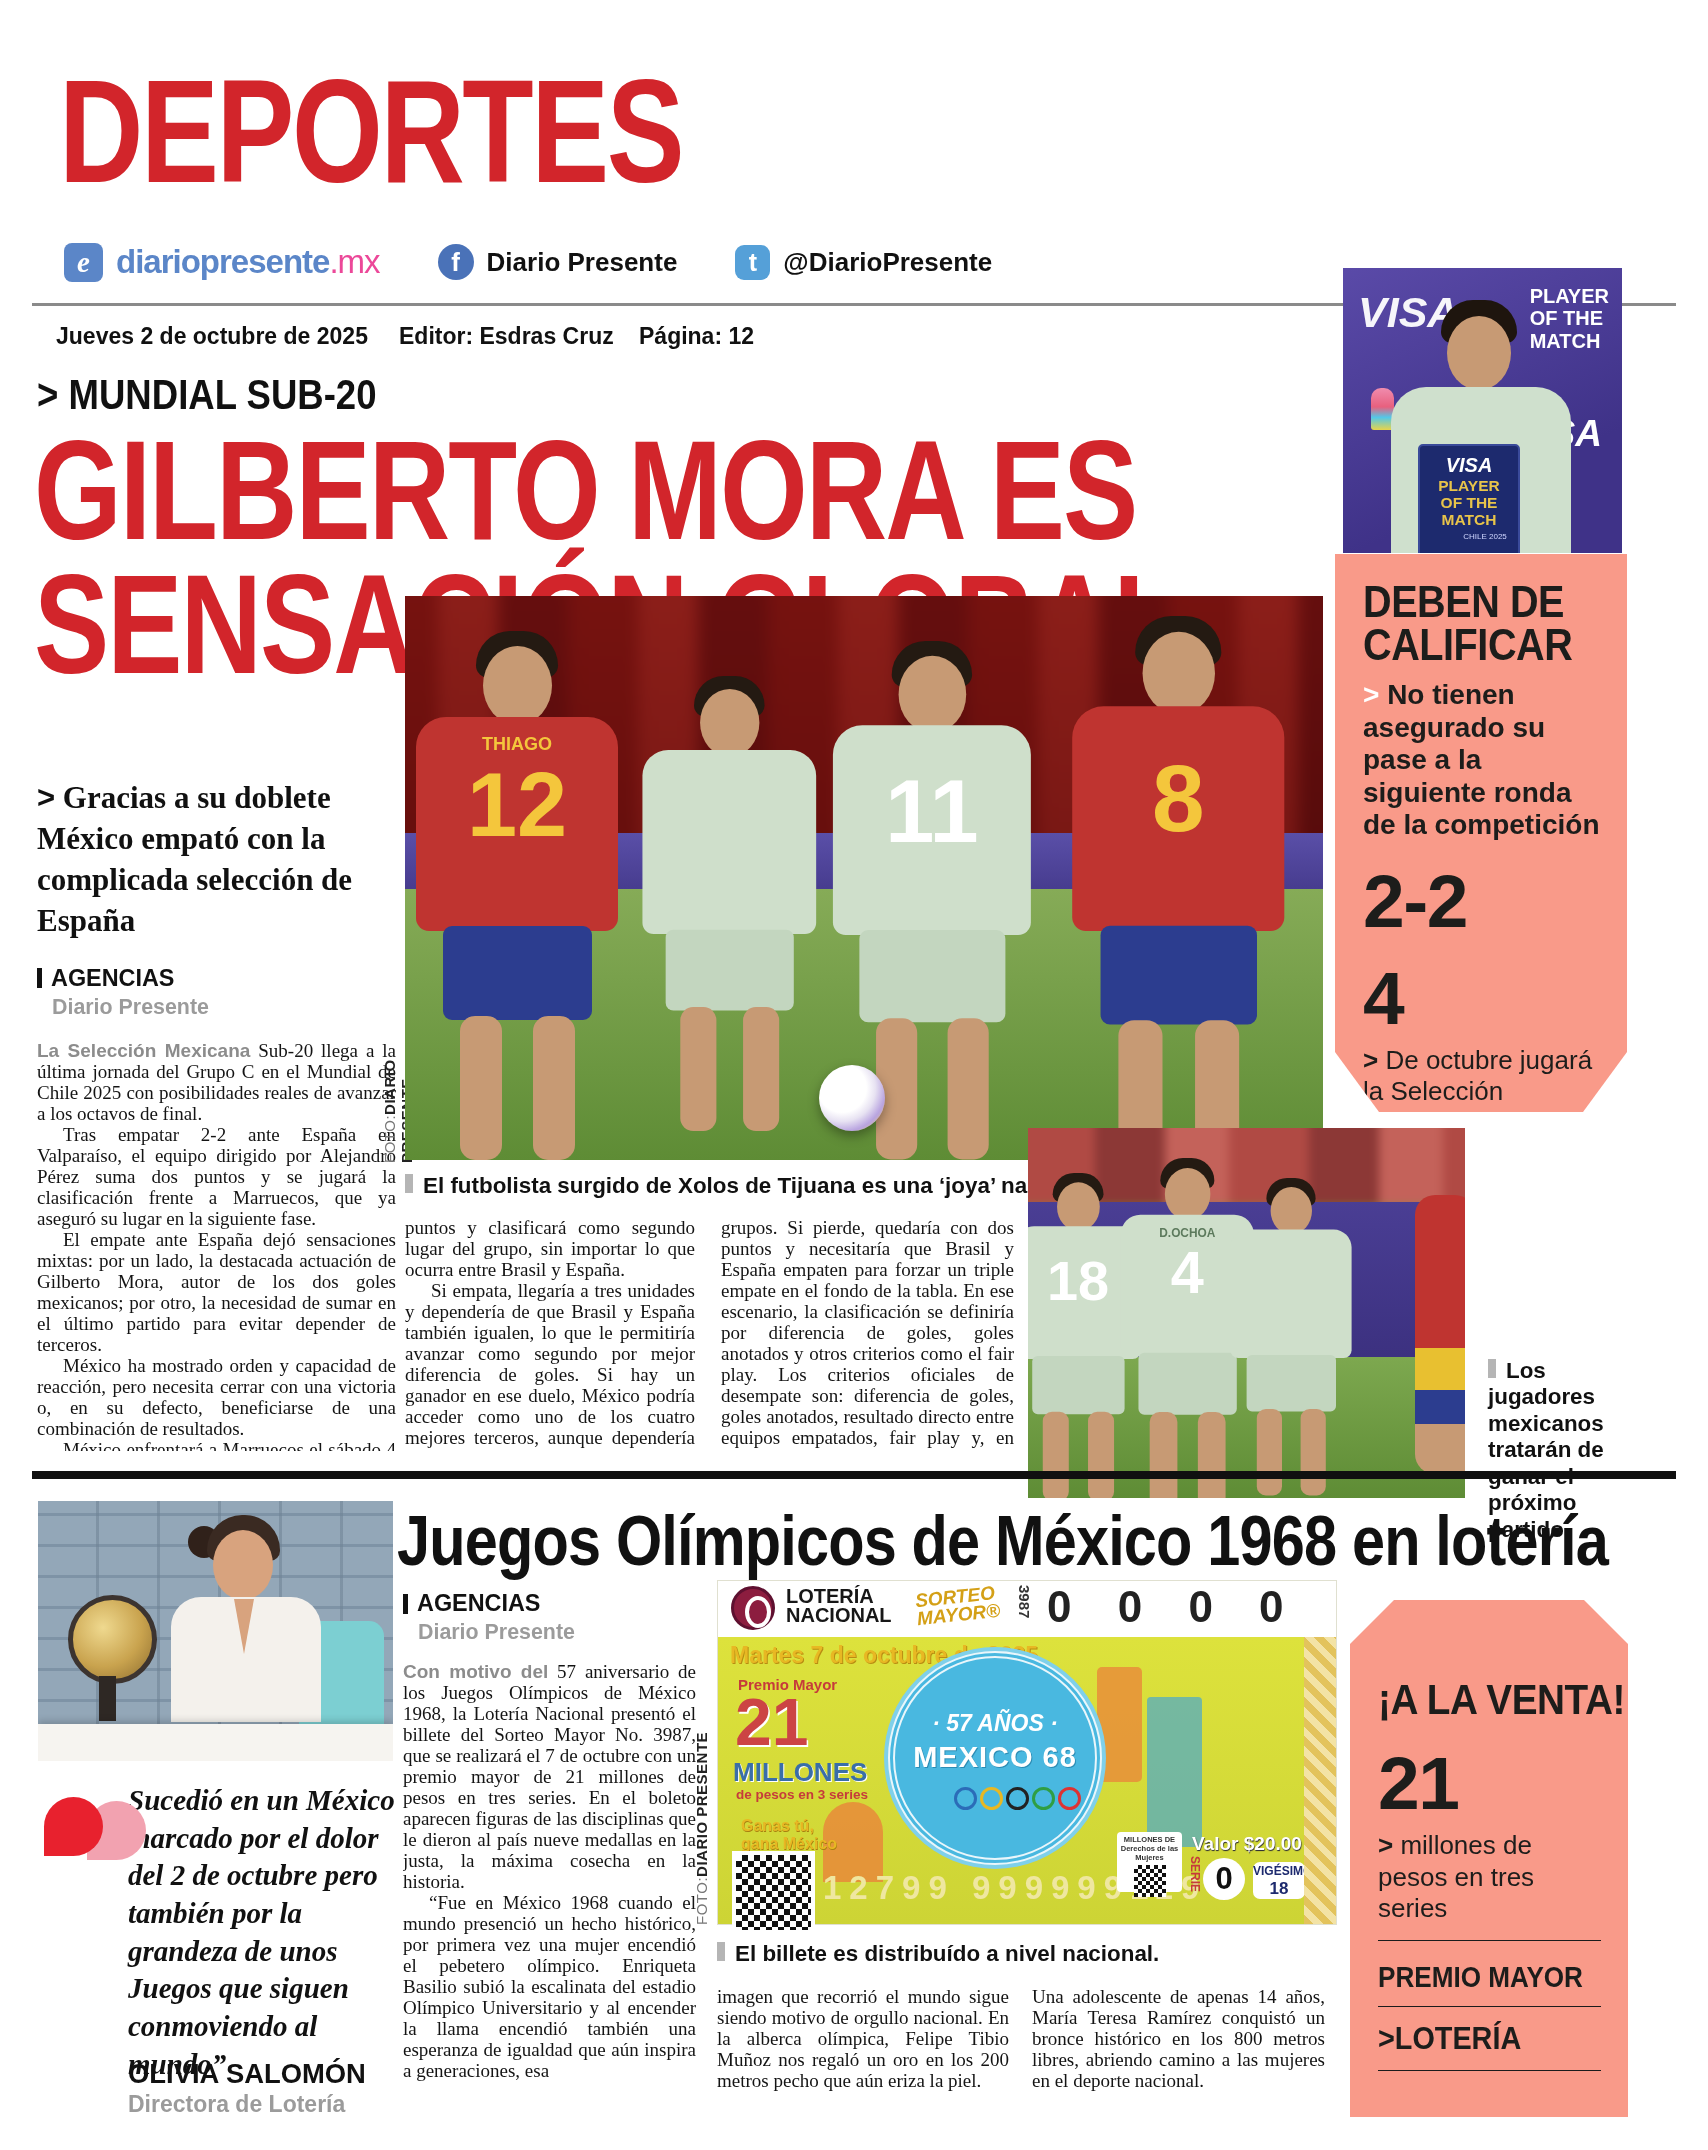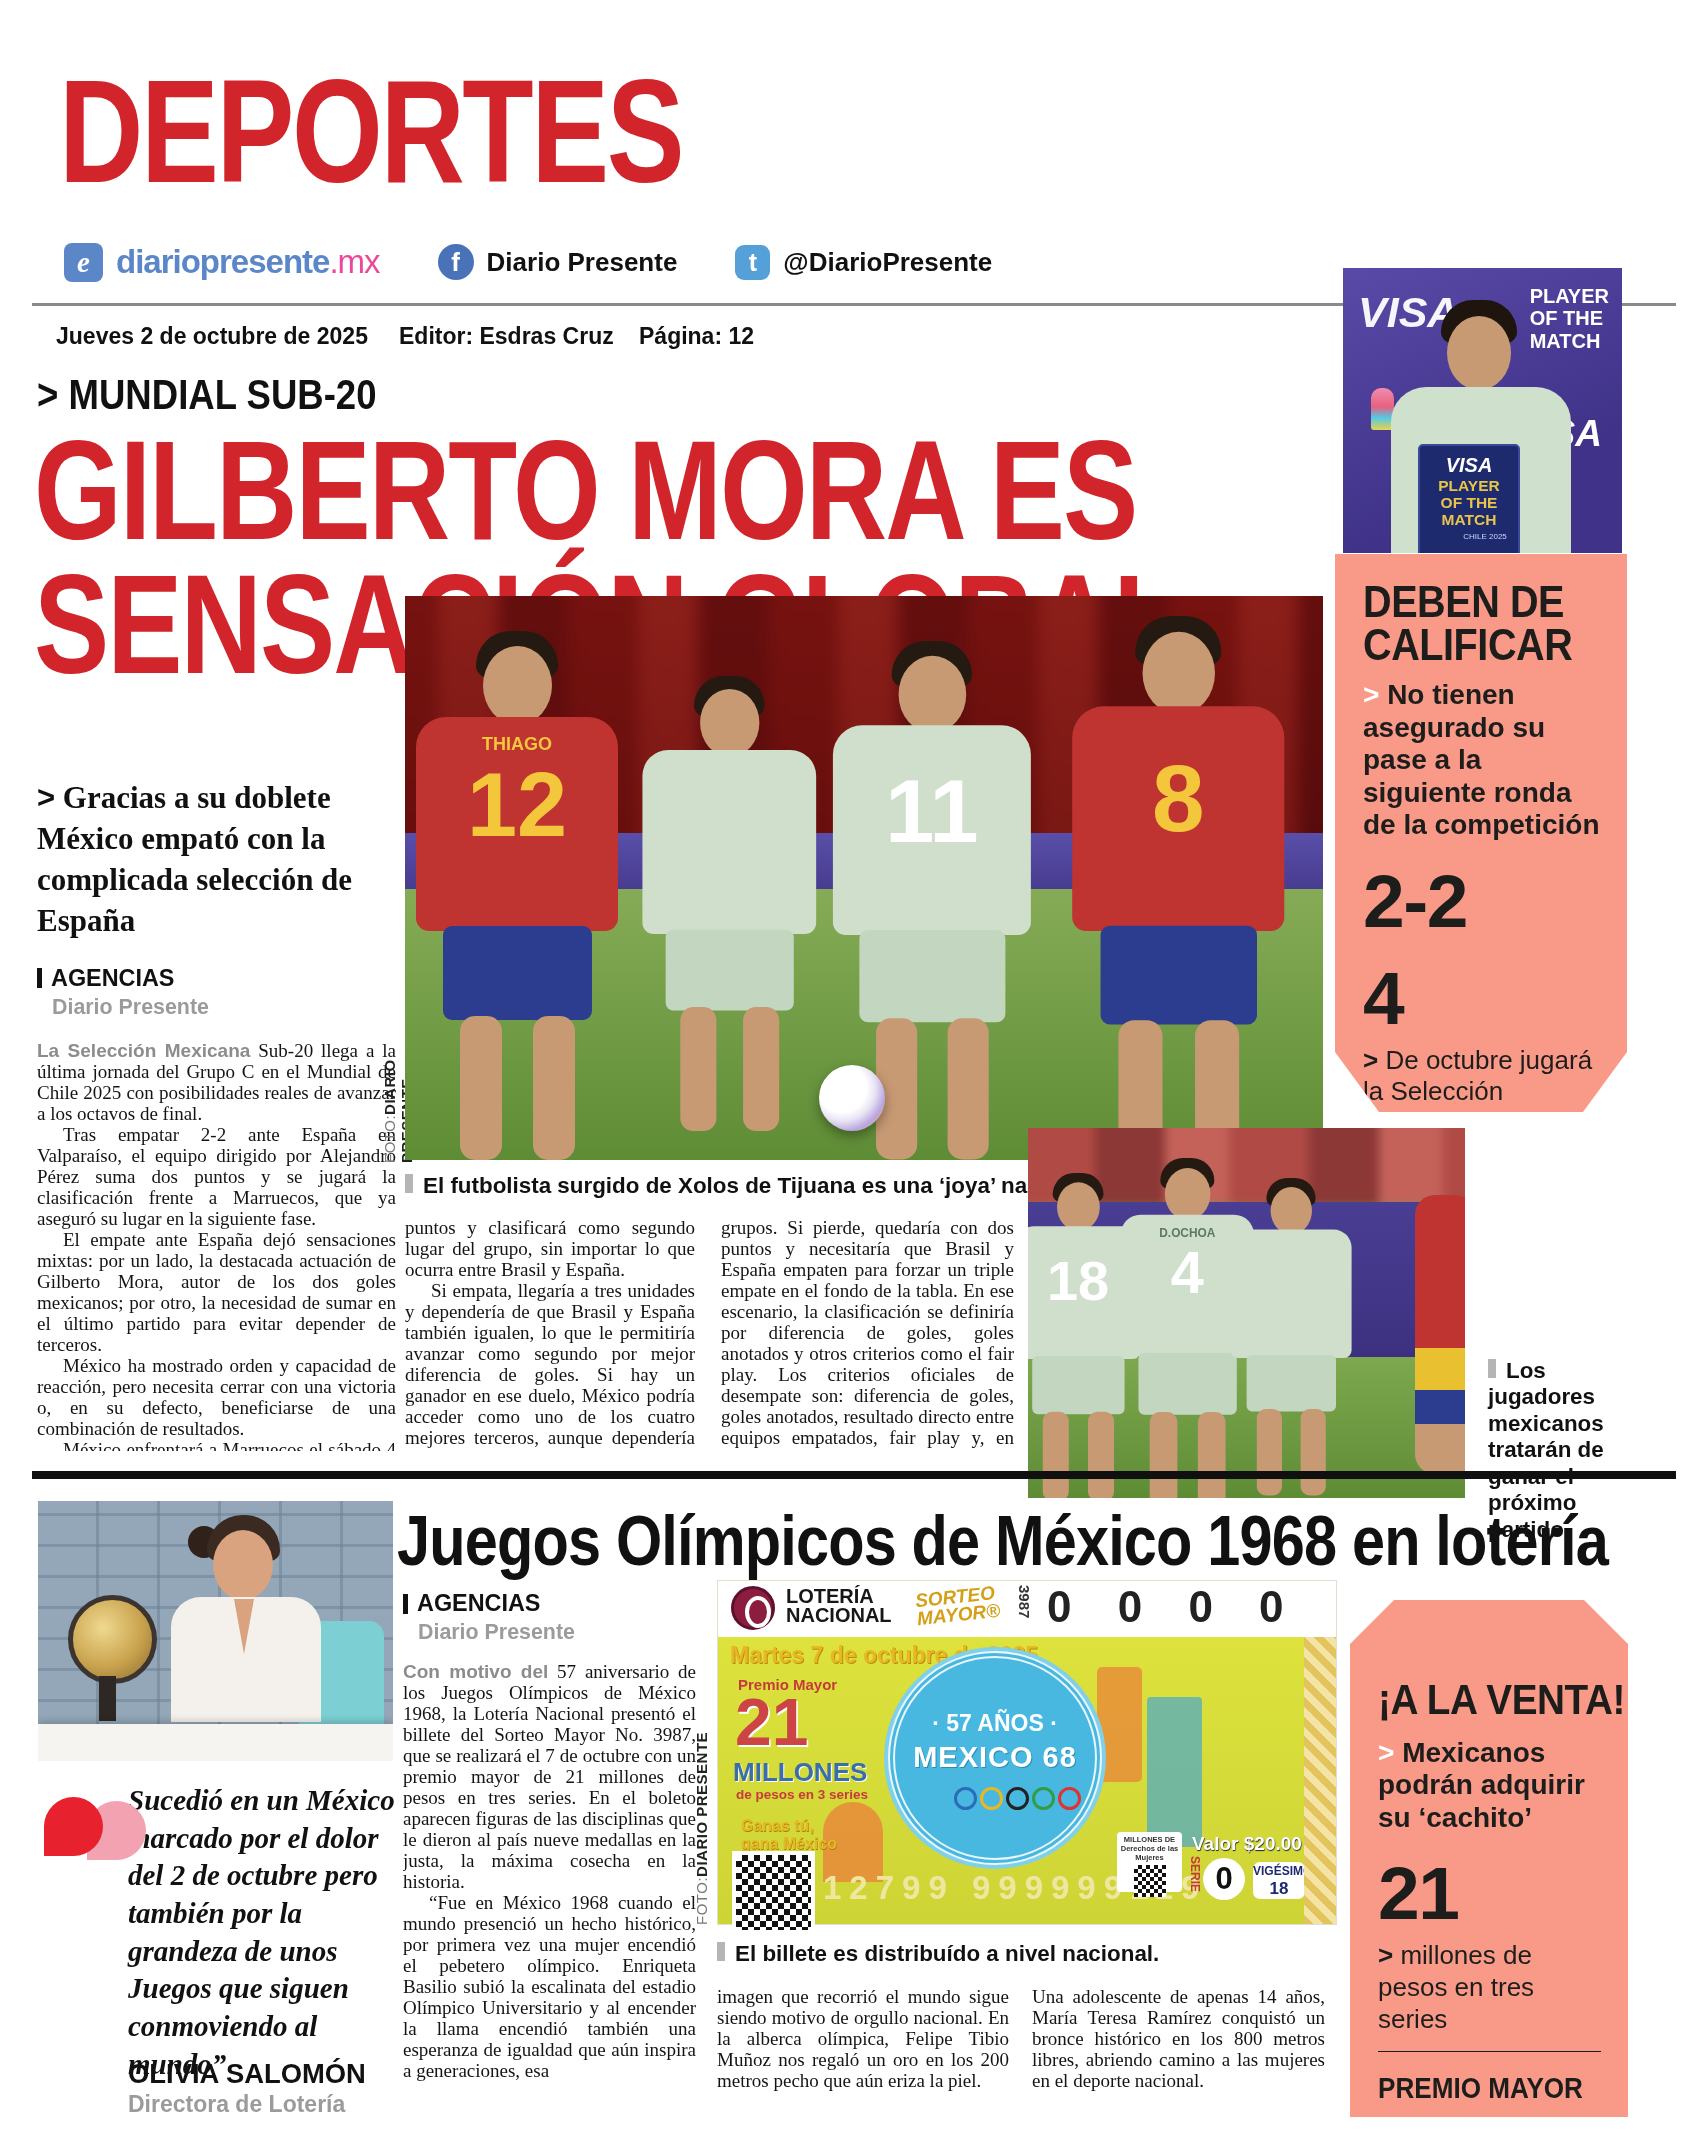--- a/index.html
+++ b/index.html
@@ -157,21 +157,21 @@
   .t-21{position:absolute;left:17px;top:52px;font-size:66px;line-height:1;font-weight:bold;color:#cc4444;
         text-shadow:1.5px 1.5px 0 #fff;}
   .t-mill{position:absolute;left:15px;top:120px;font-size:26px;font-weight:bold;color:#3a6ea8;
           text-shadow:1px 1px 0 #fff;}
   .t-series{position:absolute;left:18px;top:150px;font-size:13.5px;font-weight:bold;color:#c63b3b;}
   .t-slogan{position:absolute;left:23px;top:180px;font-size:16px;line-height:1.1;font-weight:bold;color:#e8b823;text-shadow:0.5px 0.5px 0 #a87f10;}
   .t-qr{position:absolute;left:14px;top:214px;width:75px;height:75px;border:4px solid #fff;
         background:repeating-conic-gradient(#111 0 25%,#fff 0 50%) 0 0/12px 12px;}
   .t-circle{position:absolute;left:170px;top:14px;width:200px;height:200px;border-radius:50%;
             background:#49b8e0;border:7px double #e9f6fb;box-shadow:0 0 0 4px #7fd0ea;text-align:center;color:#fff;}
-  .t-anos{display:block;margin-top:52px;font-size:23px;font-weight:bold;}
+  .t-anos{display:block;margin-top:52px;font-size:23px;font-weight:bold;font-style:italic;}
   .t-mex{display:block;margin-top:4px;font-size:29px;font-weight:bold;letter-spacing:1px;text-shadow:1px 1px 0 #2b8cb4;}
   .rings{position:absolute;left:59px;top:129px;display:flex;gap:3px;}
   .ring{width:17px;height:17px;border-radius:50%;border:3px solid;}
   .sky1{position:absolute;left:105px;top:165px;width:60px;height:80px;background:#e8893a;border-radius:30px 30px 0 0;opacity:.85;}
   .sky2{position:absolute;left:379px;top:30px;width:45px;height:115px;background:#e8893a;border-radius:5px;opacity:.8;}
   .sky3{position:absolute;left:429px;top:60px;width:55px;height:150px;background:#4aa8cc;border-radius:4px;opacity:.7;}
   .t-nums{position:absolute;left:105px;top:232px;font-size:33px;font-weight:bold;color:#efe7a0;letter-spacing:8px;}
   .t-cart{position:absolute;left:399px;top:195px;width:65px;height:60px;background:#fff;border-radius:4px;
           font-size:7.5px;font-weight:bold;text-align:center;color:#333;padding-top:3px;box-sizing:border-box;}
   .t-cart .mini{display:block;margin:3px auto 0;width:32px;height:32px;
@@ -479,21 +479,20 @@
 
   <div class="abs bodytext" style="left:717px;top:1986px;width:292px;height:163px;overflow:hidden;">
     <p class="first">imagen que recorrió el mundo sigue siendo motivo de orgullo nacional. En la alberca olímpica, Felipe Tibio Muñoz nos regaló un oro en los 200 metros pecho que aún eriza la piel.</p>
   </div>
   <div class="abs bodytext" style="left:1032px;top:1986px;width:293px;height:163px;overflow:hidden;">
     <p class="first">Una adolescente de apenas 14 años, María Teresa Ramírez conquistó un bronce histórico en los 800 metros libres, abriendo camino a las mujeres en el deporte nacional.</p>
   </div>
 
   <div class="abs pinkbox venta" style="left:1350px;top:1600px;width:278px;height:517px;">
     <div class="v-title"><span class="cx90">¡A LA VENTA!</span></div>
-    <div class="note"><span class="wchev">&gt;</span> <span>Mexicanos podrán adquirir su ‘cachito’</span></div>
     <div class="stat">21</div>
     <div class="statlab"><span class="dchev">&gt;</span> <span>millones de pesos en tres series</span></div>
     <div class="v-premio"><span class="cx90">PREMIO MAYOR</span></div>
     <div class="v-lot"><span class="cx90"><span class="dchev">&gt;</span><span>LOTERÍA</span></span></div>
   </div>
 
 </div>
 
 
 </body></html>

